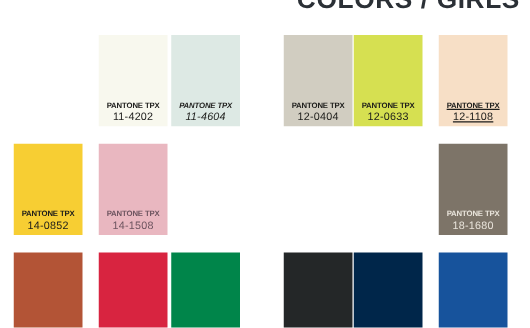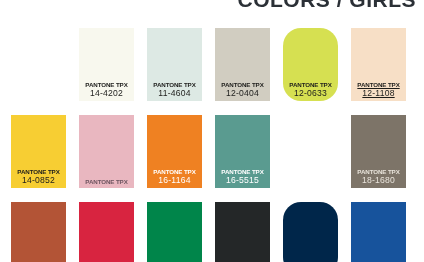--- a/index.html
+++ b/index.html
@@ -57,23 +57,23 @@
     position: absolute;
     top: 0;
     width: 55px;
     height: 73px;
     box-sizing: border-box;
     overflow: hidden;
   }
 
   .swatch.col-0 { left: 11px; padding-left: 36px; }
   .swatch.col-1 { left: 79px; }
-  .swatch.col-2 { left: 147px; }
-  .swatch.col-3 { left: 215px; padding-left: 44px; }
-  .swatch.col-4 { left: 283px; border-radius: 18px; }
+  .swatch.col-2 { left: 137px; font-style: italic; }
+  .swatch.col-3 { left: 227px; padding-left: 44px; }
+  .swatch.col-4 { left: 283px; }
   .swatch.col-5 { left: 351px; }
 
   .swatch-caption {
     position: absolute;
     left: 0;
     bottom: 3px;
     width: 100%;
     text-align: center;
     line-height: 1.05;
   }
@@ -100,21 +100,21 @@
 </head>
 <body>
 
 <div id="palette-title">COLORS / GIRLS</div>
 
 <div id="swatch-grid">
     <div class="swatch-row row-0">
       <div class="swatch col-1" style="background-color: rgb(248, 248, 238);">
         <div class="swatch-caption" style="color: rgb(29, 29, 27);">
           <span class="caption-brand">PANTONE TPX</span>
-          <span class="caption-code">14-4202</span>
+          <span class="caption-code">11-4202</span>
         </div>
       </div>
       <div class="swatch col-2" style="background-color: rgb(221, 233, 228);">
         <div class="swatch-caption" style="color: rgb(29, 29, 27);">
           <span class="caption-brand">PANTONE TPX</span>
           <span class="caption-code">11-4604</span>
         </div>
       </div>
       <div class="swatch col-3" style="background-color: rgb(209, 205, 193);">
         <div class="swatch-caption" style="color: rgb(29, 29, 27);">
@@ -138,32 +138,21 @@
     <div class="swatch-row row-1">
       <div class="swatch col-0" style="background-color: rgb(247, 206, 51);">
         <div class="swatch-caption" style="color: rgb(29, 29, 27);">
           <span class="caption-brand">PANTONE TPX</span>
           <span class="caption-code">14-0852</span>
         </div>
       </div>
       <div class="swatch col-1" style="background-color: rgb(233, 183, 192);">
         <div class="swatch-caption" style="color: rgb(110, 85, 96);">
           <span class="caption-brand">PANTONE TPX</span>
-        </div>
-      </div>
-      <div class="swatch col-2" style="background-color: rgb(239, 129, 34);">
-        <div class="swatch-caption" style="color: rgb(255, 255, 255);">
-          <span class="caption-brand">PANTONE TPX</span>
-          <span class="caption-code">16-1164</span>
-        </div>
-      </div>
-      <div class="swatch col-3" style="background-color: rgb(90, 155, 144);">
-        <div class="swatch-caption" style="color: rgb(255, 255, 255);">
-          <span class="caption-brand">PANTONE TPX</span>
-          <span class="caption-code">16-5515</span>
+          <span class="caption-code">14-1508</span>
         </div>
       </div>
       <div class="swatch col-5" style="background-color: rgb(125, 116, 104);">
         <div class="swatch-caption" style="color: rgb(232, 227, 218);">
           <span class="caption-brand">PANTONE TPX</span>
           <span class="caption-code">18-1680</span>
         </div>
       </div>
     </div>
     <div class="swatch-row row-2">

